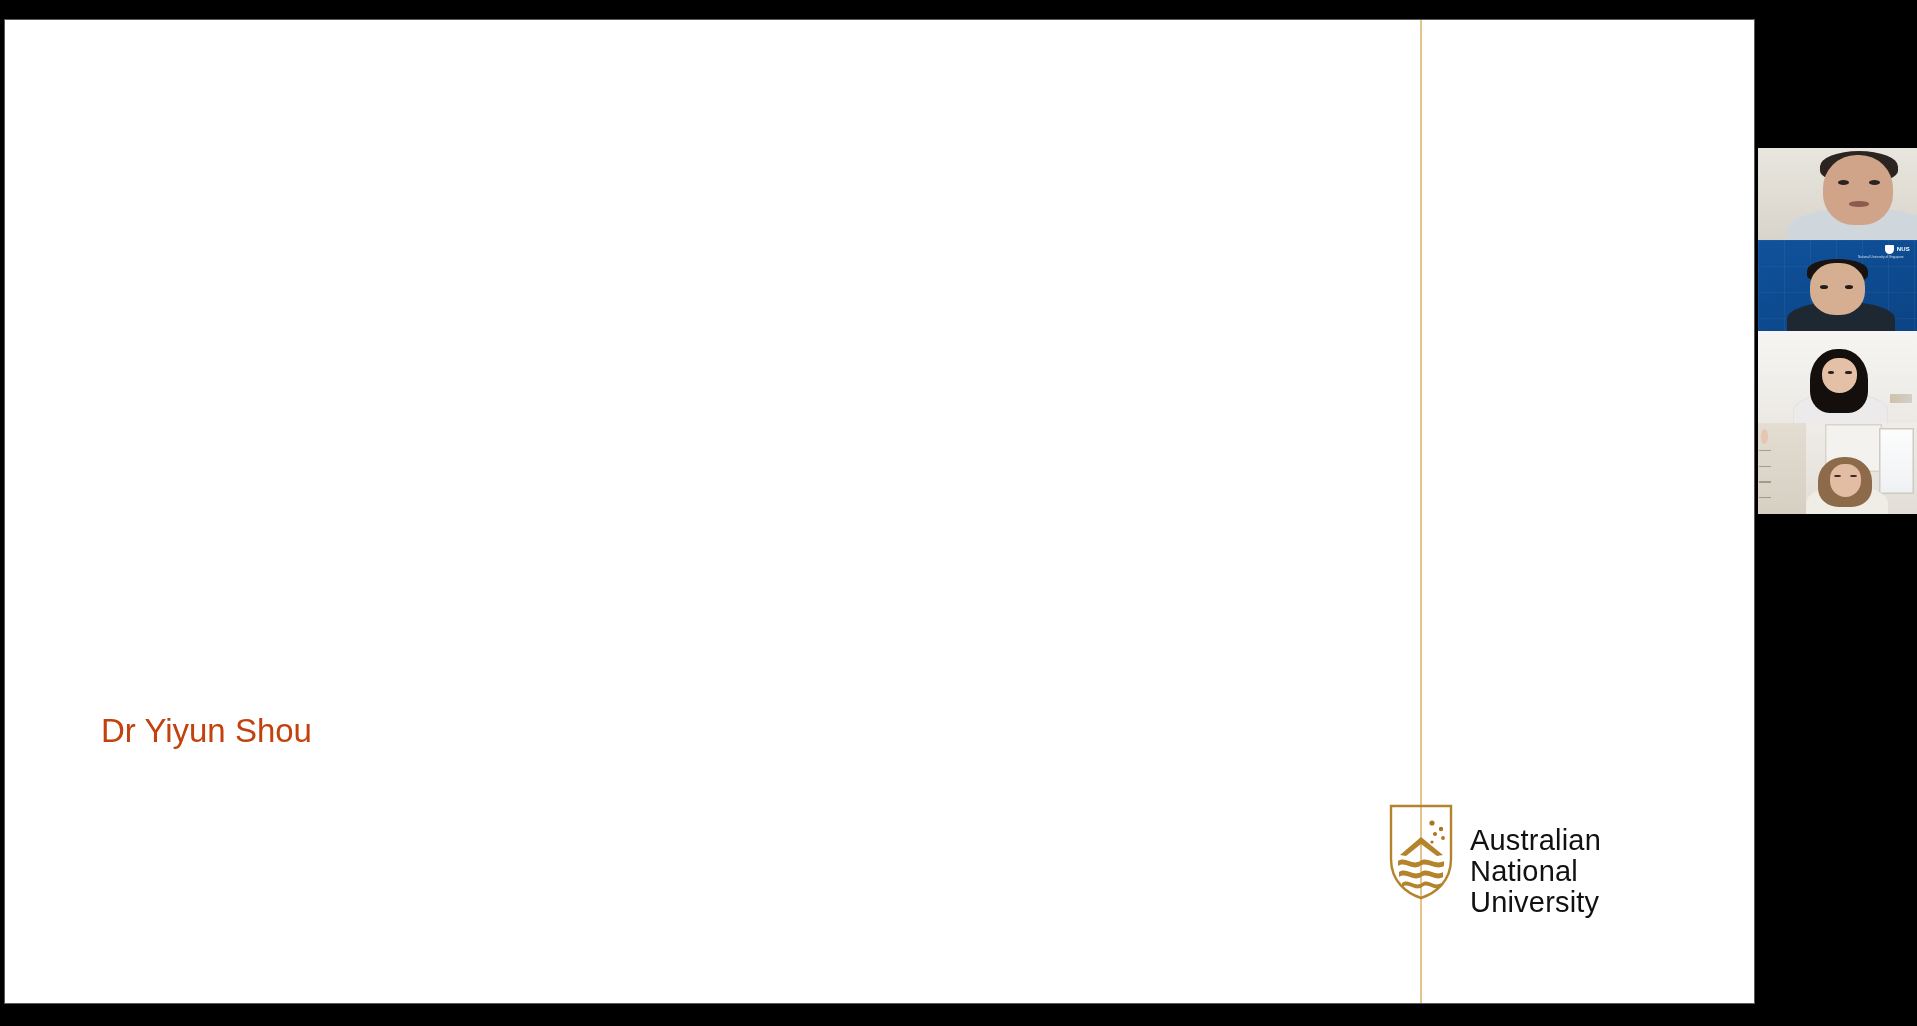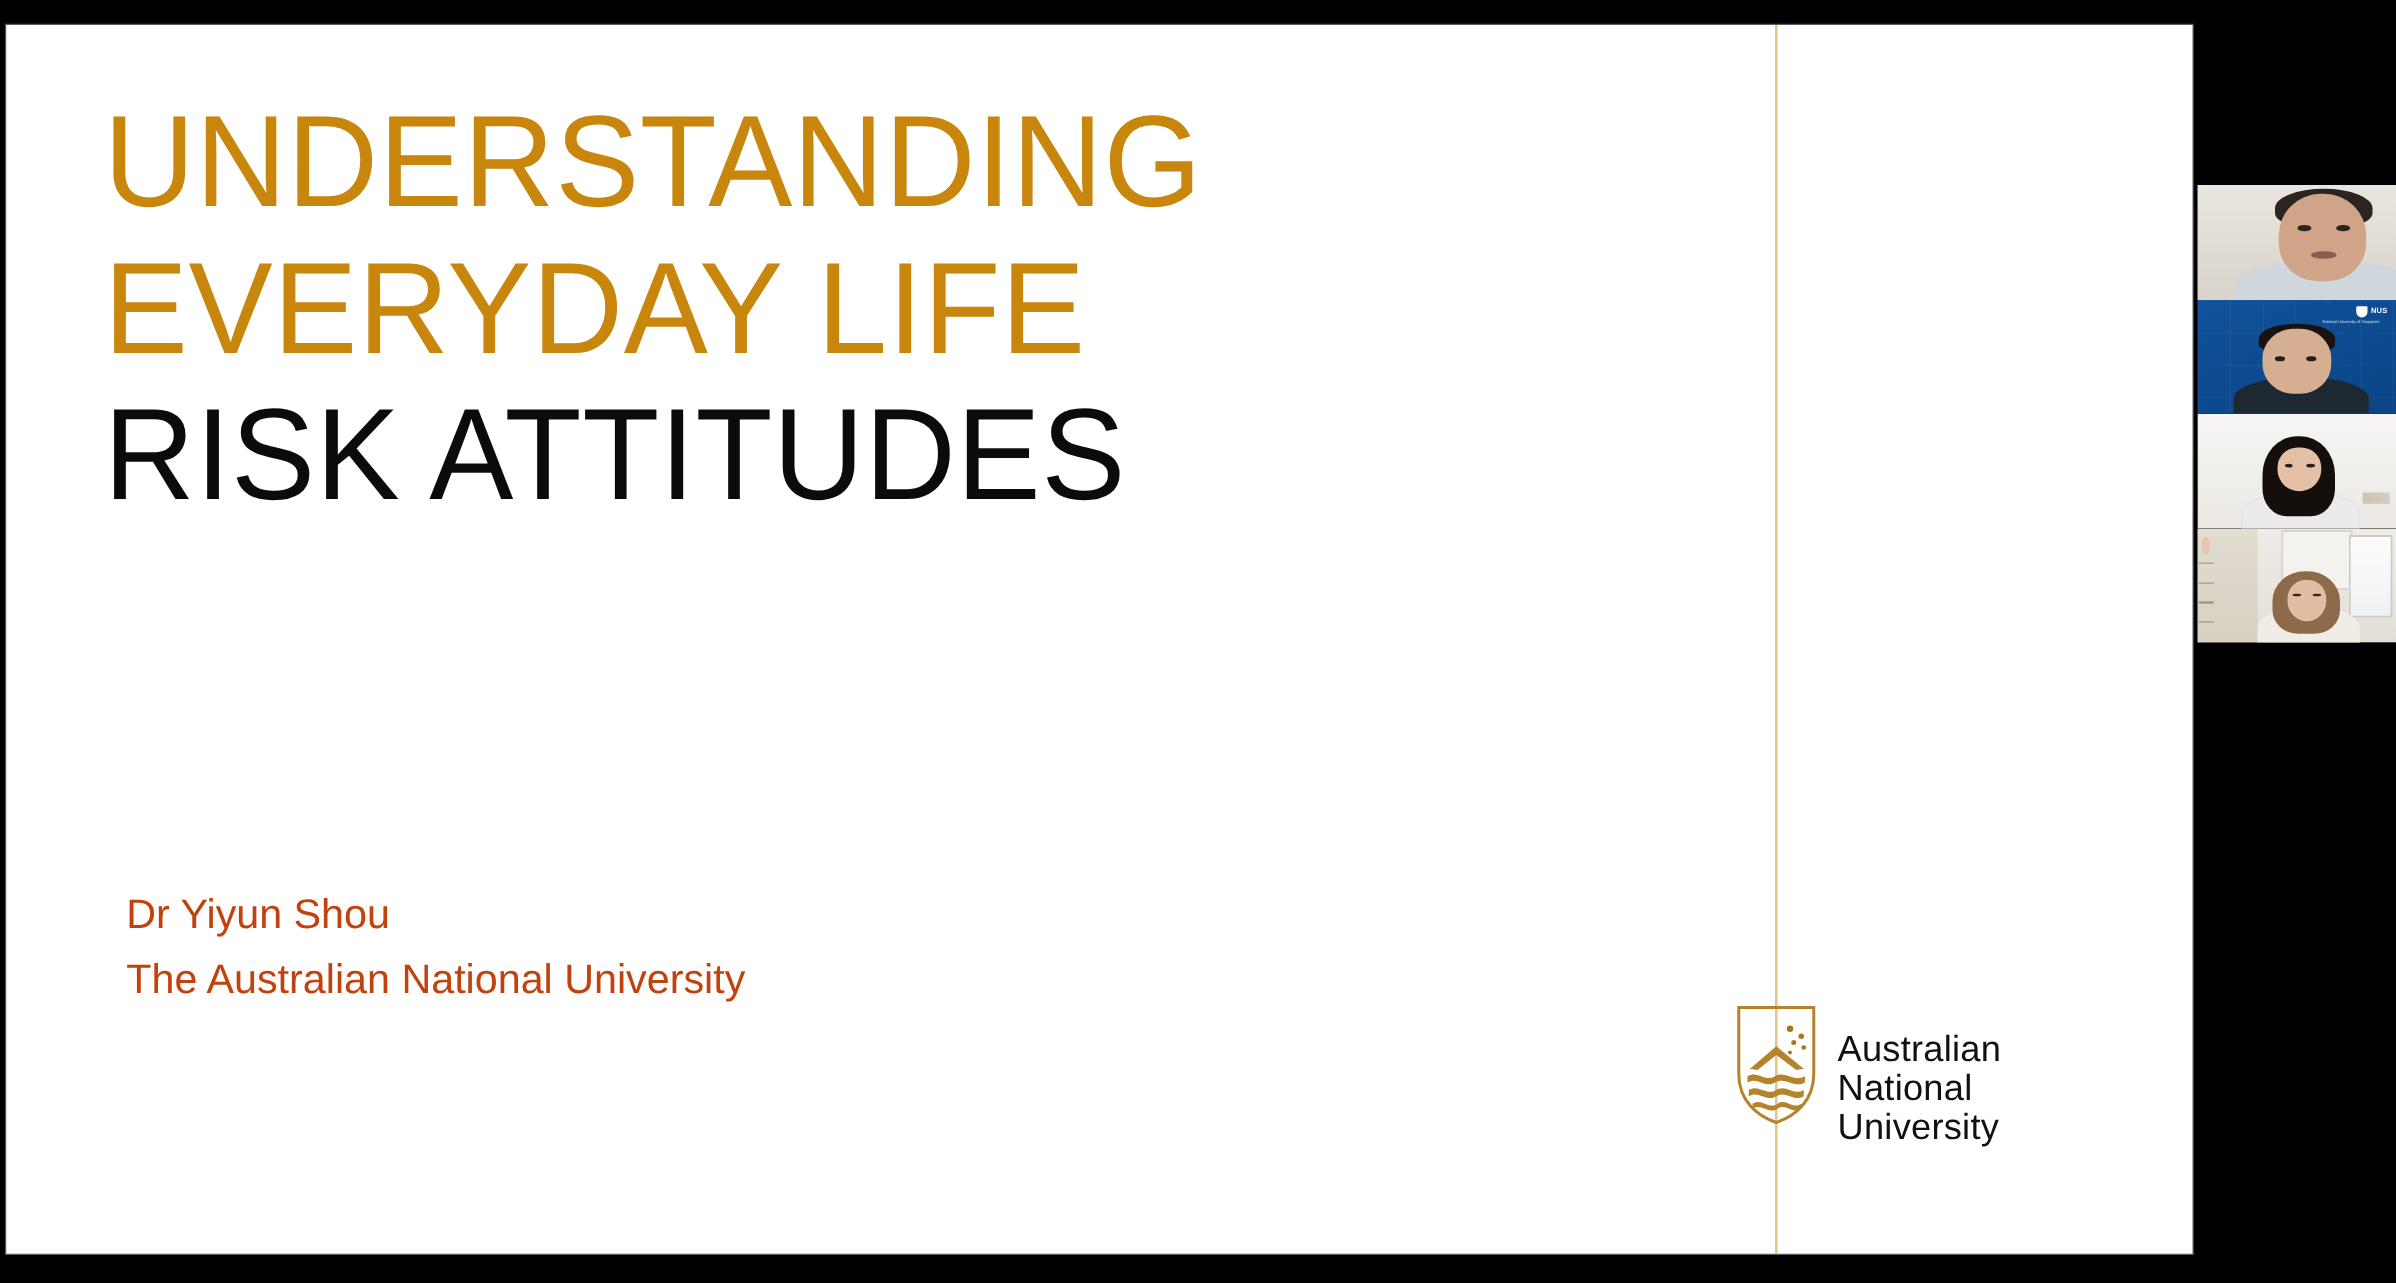--- a/index.html
+++ b/index.html
@@ -382,29 +382,23 @@
 </style>
 </head>
 <body>
 
 <div id="app">
 
   <div class="slide">
 
     <div class="slide-rule"></div>
 
-    <div class="title-block">
-      <span class="title-line title-gold">UNDERSTANDING</span>
-      <span class="title-line title-gold">EVERYDAY LIFE</span>
-      <span class="title-line title-black">RISK ATTITUDES</span>
-    </div>
 
     <div class="presenter-block">
       <span class="presenter-line">Dr Yiyun Shou</span>
-      <span class="presenter-line">The Australian National University</span>
     </div>
 
     <div class="anu-logo">
       <svg class="anu-shield" viewBox="0 0 66 98">
         <path d="M3,3 H63 V56 C63,78 48,90 33,95 C18,90 3,78 3,56 Z" fill="none" stroke="#b5832c" stroke-width="2.4"></path>
 
         <circle cx="44" cy="20" r="2.6" fill="#a9761f"></circle>
         <circle cx="53" cy="26" r="2.2" fill="#a9761f"></circle>
         <circle cx="47" cy="31" r="2.0" fill="#a9761f"></circle>
         <circle cx="55" cy="35" r="1.9" fill="#a9761f"></circle>

